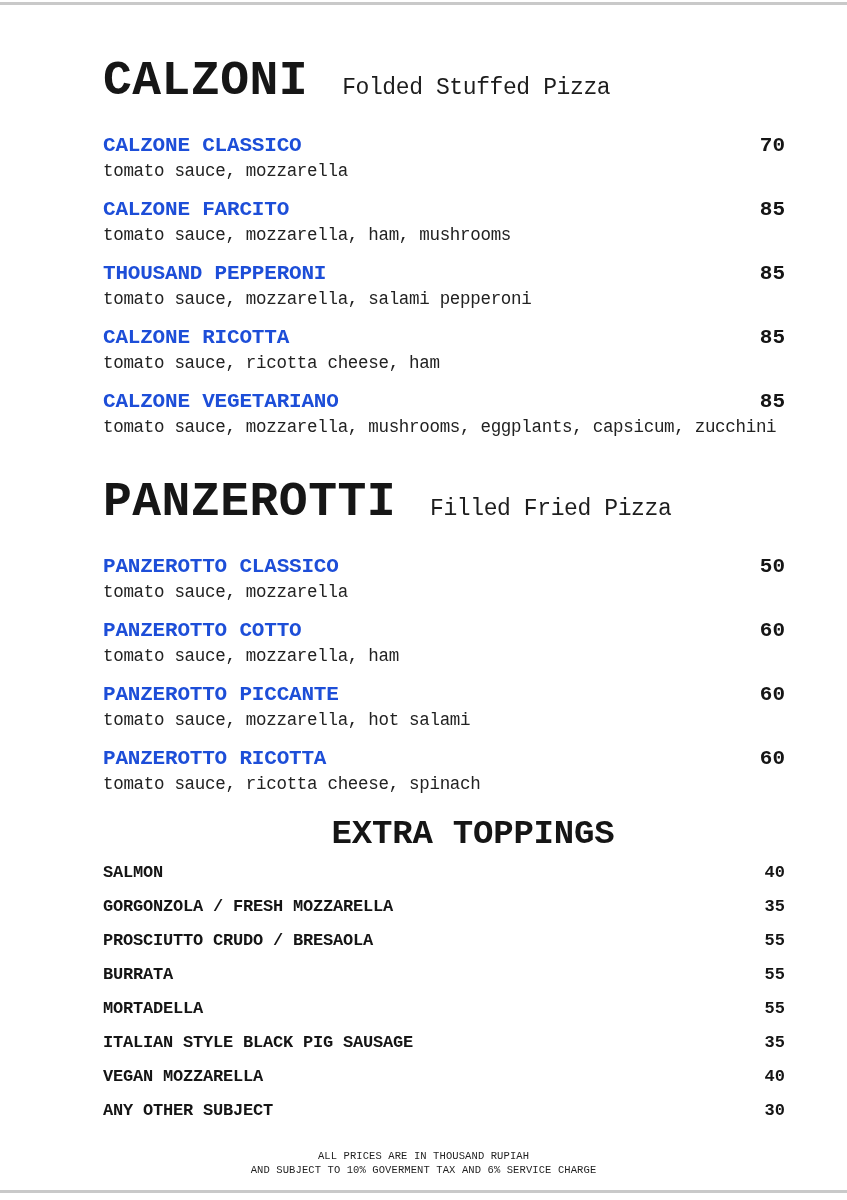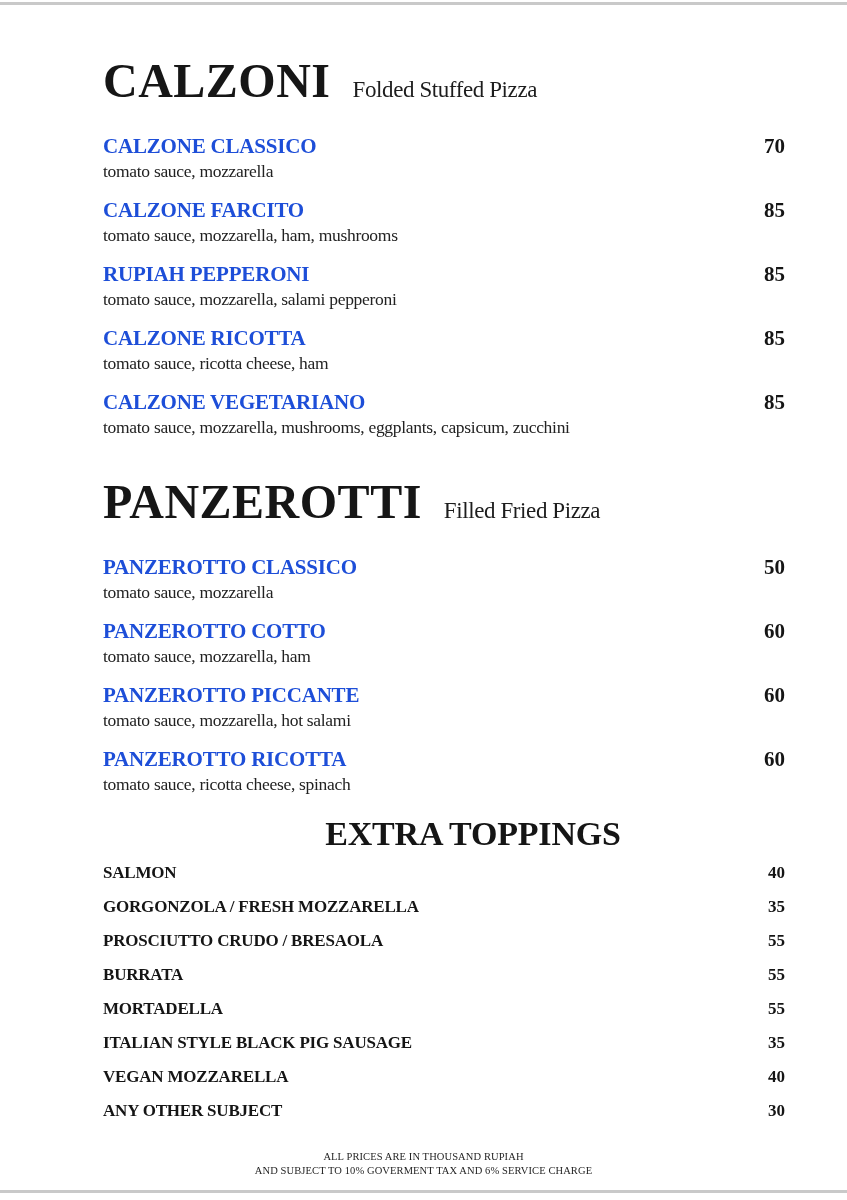--- a/index.html
+++ b/index.html
@@ -1,21 +1,21 @@
 <!DOCTYPE html>
 <html><head>
 <meta charset="utf-8">
 <style>
   html, body { margin: 0; padding: 0; background: #ffffff; }
   .page {
     position: relative;
     width: 847px;
     height: 1200px;
     background: #ffffff;
-    font-family: Liberation Serif, serif;
+    font-family: Liberation Mono, monospace;
     color: #1a1a1a;
     overflow: hidden;
     box-sizing: border-box;
   }
   .page-rule { position: absolute; left: 0; right: 0; height: 3px; background: #c9c9c9; }
   .rule-top { top: 2px; }
   .rule-bottom { top: 1190px; }
 
   .content {
     box-sizing: border-box;
@@ -34,20 +34,21 @@
     letter-spacing: 0.5px;
     line-height: 50px;
     color: #161616;
     white-space: nowrap;
   }
   .section-subtitle {
     font-size: 23px;
     letter-spacing: -0.4px;
     color: #1d1d1d;
     white-space: nowrap;
+    margin-left: 12px;
   }
   .section-2 { margin-top: 38px; }
 
   .menu-item { margin-bottom: 13px; }
   .item-row {
     display: flex;
     justify-content: space-between;
     align-items: baseline;
   }
   .item-name {
@@ -142,21 +143,21 @@
       <div class="menu-item">
         <div class="item-row">
           <span class="item-name">CALZONE FARCITO</span>
           <span class="item-price">85</span>
         </div>
         <div class="item-desc">tomato sauce, mozzarella, ham, mushrooms</div>
       </div>
 
       <div class="menu-item">
         <div class="item-row">
-          <span class="item-name">RUPIAH PEPPERONI</span>
+          <span class="item-name">THOUSAND PEPPERONI</span>
           <span class="item-price">85</span>
         </div>
         <div class="item-desc">tomato sauce, mozzarella, salami pepperoni</div>
       </div>
 
       <div class="menu-item">
         <div class="item-row">
           <span class="item-name">CALZONE RICOTTA</span>
           <span class="item-price">85</span>
         </div>

